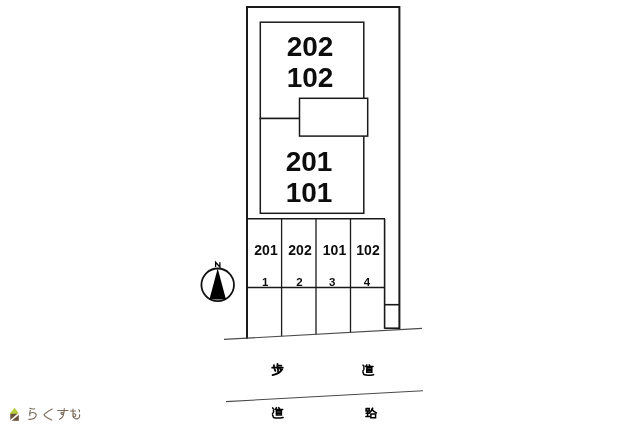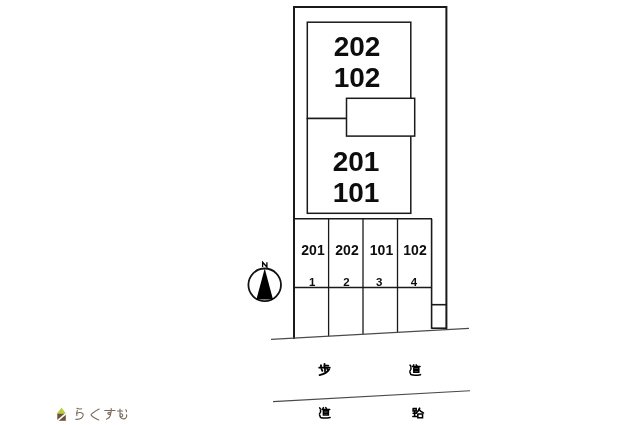--- a/index.html
+++ b/index.html
@@ -1,17 +1,17 @@
 <!DOCTYPE html>
 <html><head>
 <meta charset="utf-8">
 <style>
 html,body{margin:0;padding:0;background:#fff;}
 #canvas{position:relative;width:544px;height:425px;background:#fff;overflow:hidden;
-font-family:"Liberation Sans", sans-serif;padding-left:47px;}
+font-family:"Liberation Sans", sans-serif;}
 </style>
 </head>
 <body>
 <div id="canvas">
 <svg width="640" height="425" viewBox="0 0 640 425" xmlns="http://www.w3.org/2000/svg">
 
   <path d="M247,339 L247,7 L399.4,7 L399.4,329" fill="none" stroke="#1a1a1a" stroke-width="2"></path>
 
   <line x1="246.6" y1="218.8" x2="385" y2="218.8" stroke="#1a1a1a" stroke-width="1.4"></line>
   <line x1="246.6" y1="287.5" x2="385" y2="287.5" stroke="#1a1a1a" stroke-width="1.4"></line>

